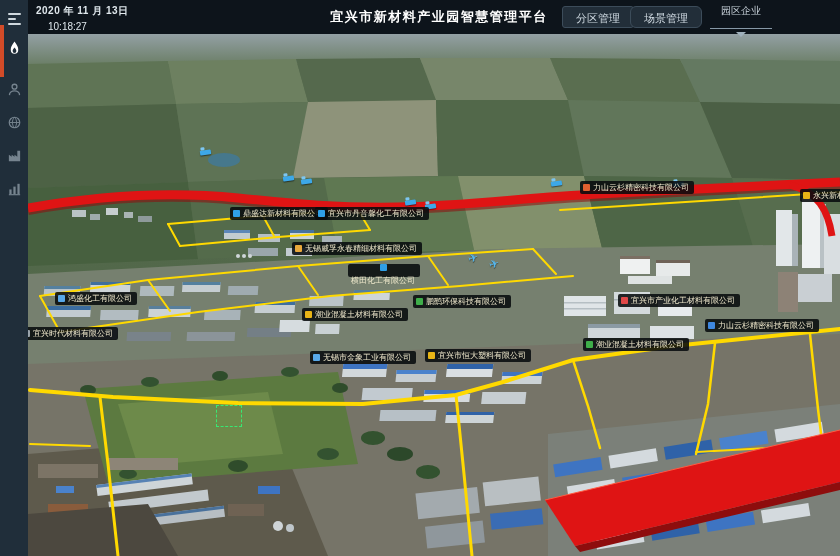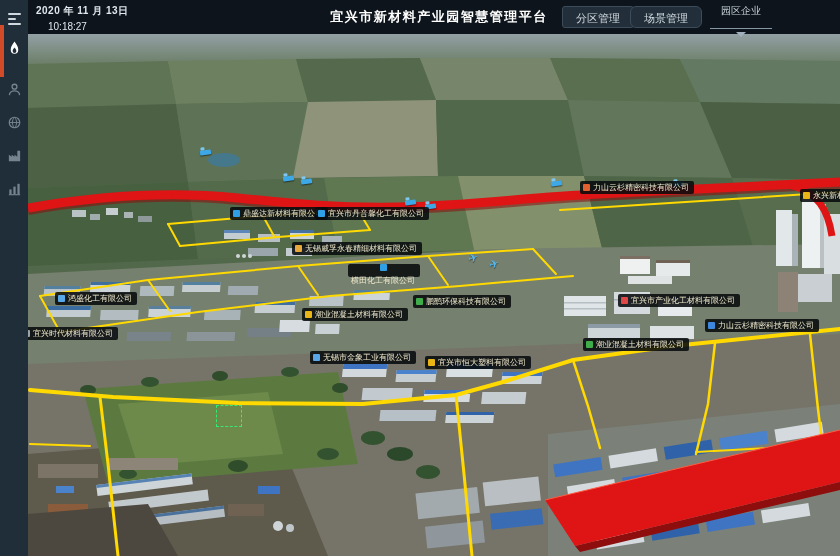--- a/index.html
+++ b/index.html
@@ -388,21 +388,21 @@
           <span>宜兴市产业化工材料有限公司</span>
         </div>
         <div class="company-label" style="left: 677px; top: 285px;">
           <span class="label-icon" style="background: rgb(63, 136, 224);"></span>
           <span>力山云杉精密科技有限公司</span>
         </div>
         <div class="company-label" style="left: 512px; top: 304px; margin-left: 43px;">
           <span class="label-icon" style="background: rgb(63, 174, 74);"></span>
           <span>潮业混凝土材料有限公司</span>
         </div>
-        <div class="company-label" style="left: 397px; top: 322px; text-align: right;">
+        <div class="company-label" style="left: 397px; top: 315px; text-align: right;">
           <span class="label-icon" style="background: rgb(232, 180, 22);"></span>
           <span>宜兴市恒大塑料有限公司</span>
         </div>
         <div class="company-label" style="left: 282px; top: 317px;">
           <span class="label-icon" style="background: rgb(88, 168, 232);"></span>
           <span>无锡市金象工业有限公司</span>
         </div>
         <div class="company-label" style="left: 274px; top: 274px;">
           <span class="label-icon" style="background: rgb(232, 180, 22);"></span>
           <span>潮业混凝土材料有限公司</span>

